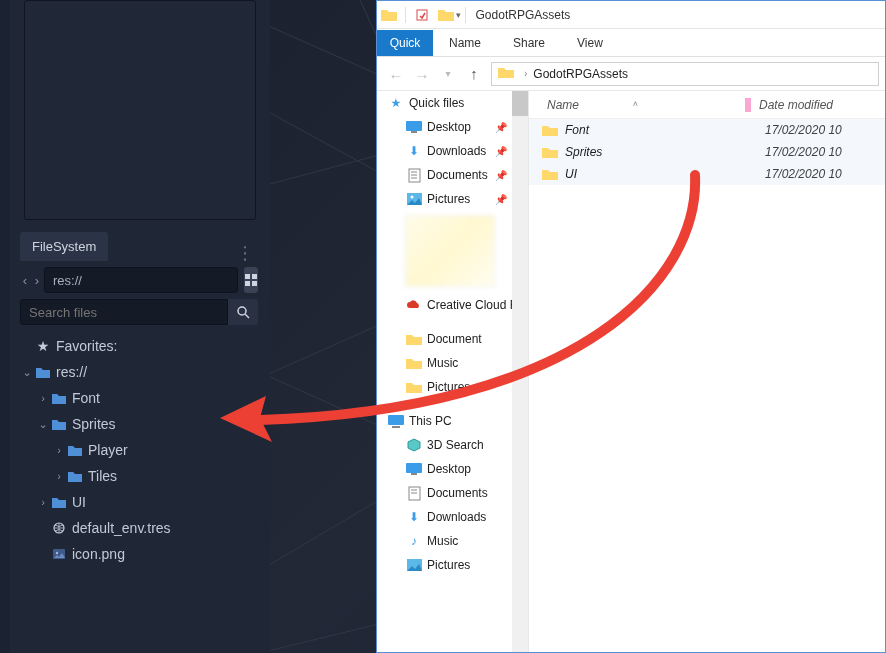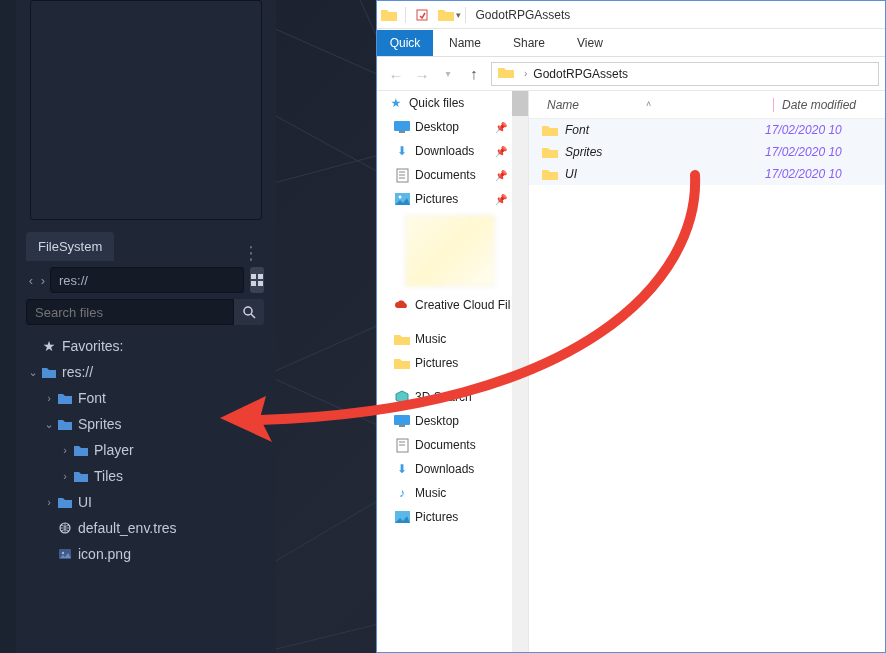--- a/index.html
+++ b/index.html
@@ -1,19 +1,19 @@
 <!DOCTYPE html>
 <html><head>
 <meta charset="utf-8">
 <style>
 * { margin: 0; padding: 0; box-sizing: border-box; }
 body { width: 886px; height: 653px; font-family: "Segoe UI", Arial, sans-serif; font-size: 13px; background: #1b2230; overflow: hidden; position: relative; }
 
 
-.godot { position: absolute; left: 16px; top: 0; width: 260px; height: 653px; background: #1f2635; color: #b8c0d0; }
+.godot { position: absolute; left: 10px; top: 0; width: 260px; height: 653px; background: #1f2635; color: #b8c0d0; }
 .godot-3dbg { position: absolute; left: 260px; top:0; width: 626px; height: 653px;
   background: linear-gradient(135deg,#1c2230 0%,#222836 50%,#1a2030 100%); overflow:hidden;}
 .godot-3dbg svg { width:100%; height:100%; }
 .preview-box { position:absolute; left:14px; top:0; width:232px; height:220px; background:#202838; border:1px solid #0f1420; border-radius:3px; }
 
 .fs-panel { position:absolute; left:10px; top:232px; width:238px; }
 .fs-tab { display:inline-block; padding:7px 12px; background:#2b3346; color:#cfd5e0; border-radius:3px 3px 0 0; font-size:13px; }
 .fs-dots { float:right; margin:10px 6px 0 0; font-size:18px; color:#6a7385; letter-spacing:-2px; }
 .path-row { display:flex; align-items:center; margin-top:6px; gap:2px;}
 .nav-btn { width:22px; height:24px; display:flex; align-items:center; justify-content:center; color:#8a92a6; cursor:pointer; }
@@ -43,34 +43,34 @@
 .addr-nav { width:26px; text-align:center; color:#bbb; font-size:15px;}
 .addr-nav.up { color:#555;}
 .addr-bar { flex:1; height:24px; border:1px solid #d0d0d0; margin-left:4px; display:flex; align-items:center; padding:0 4px; font-size:12px; }
 .addr-bar .crumb-icon { margin:0 4px 0 2px;}
 .addr-bar .sep { margin:0 6px; color:#888; font-size:10px;}
 .body { display:flex; height:561px;}
 .sidebar { width:152px; border-right:1px solid #e8e8e8; overflow:hidden; position:relative;}
 .sb-scrollbar { position:absolute; right:0; top:0; width:16px; height:100%; background:#f0f0f0;}
 .sb-thumb { position:absolute; right:0; top:0; width:16px; height:25px; background:#c8c8c8;}
 .sb-item { display:flex; align-items:center; height:24px; padding-left:10px; font-size:12px; cursor:pointer;}
-.sb-item.sub { padding-left:16px;}
+.sb-item.sub { padding-left:16px;margin-left:12px;}
 .sb-item .pin { margin-left:auto; margin-right:20px; color:#888; font-size:10px;}
 .sb-item .icn { width:18px; display:flex; align-items:center; justify-content:center; margin-right:4px;}
 .sb-thumb-img { width:90px; height:72px; background:linear-gradient(135deg,#fffce8,#fff8d0,#fffdf0); margin:4px 0 6px 28px; border:1px solid #eee; filter:blur(2px);}
 .sb-spacer { height:10px;}
 .filelist { flex:1; overflow:hidden;font-style:italic;}
 .fl-header { height:28px; display:flex; align-items:center; border-bottom:1px solid #eee; font-size:12px; color:#555;}
 .fl-col-name { flex:1; padding-left:18px; position:relative;}
 .fl-sort { position:absolute; left:48%; top:1px; font-size:9px; color:#888;}
-.fl-col-date { width:112px; border-left:1px solid #f9a8d4; padding-left:8px;}
+.fl-col-date { width:140px; border-left:6px solid #f9a8d4; padding-left:8px;}
 .fl-row { height:22px; display:flex; align-items:center; font-size:12px; padding-left:12px; background:#f4f8fd;}
 .fl-row .icn { width:18px; margin-right:6px; display:flex; align-items:center; justify-content:center;}
 .fl-row .name { flex:1;}
-.fl-row .date { width:120px; color:#8b5cf6;}
+.fl-row .date { width:120px; color:#404040;}
 
 .arrow-overlay { position:absolute; left:200px; top:160px; width:530px; height:300px; pointer-events:none; z-index:50;}
 </style>
 </head>
 <body>
 
 <div class="godot-3dbg">
 <svg>
       <g stroke="#2f3848" stroke-width="1">
 <line x1="-50" y1="0" x2="626" y2="300"></line>
@@ -294,31 +294,48 @@
           </span>
           <span>Creative Cloud Fil</span>
         </div>
       <div class="sb-spacer"></div>
       <div class="sb-item sub">
           <span class="icn">
             <svg width="16" height="12">
               <path d="M0 2h6l2 2h8v8H0z" fill="#ffd86b"></path>
             </svg>
           </span>
-          <span>Music</span>
+          <span>Document</span>
         </div>
       <div class="sb-item sub">
           <span class="icn">
             <svg width="16" height="12">
               <path d="M0 2h6l2 2h8v8H0z" fill="#ffd86b"></path>
             </svg>
           </span>
+          <span>Music</span>
+        </div>
+      <div class="sb-item sub">
+          <span class="icn">
+            <svg width="16" height="12">
+              <path d="M0 2h6l2 2h8v8H0z" fill="#ffd86b"></path>
+            </svg>
+          </span>
           <span>Pictures</span>
         </div>
       <div class="sb-spacer"></div>
+      <div class="sb-item">
+          <span class="icn">
+            <svg width="16" height="13">
+              <rect width="16" height="10" rx="1" fill="#3b9de8"></rect>
+              <rect x="4" y="11" width="8" height="2" fill="#888"></rect>
+            </svg>
+          </span>
+          <span>This PC</span>
+        </div>
       <div class="sb-item sub">
           <span class="icn">
             <svg width="14" height="14">
               <path d="M7 1l6 3v6l-6 3-6-3V4z" fill="#5bc8c8" stroke="#2a9898"></path>
             </svg>
           </span>
           <span>3D Search</span>
         </div>
       <div class="sb-item sub">
           <span class="icn">

